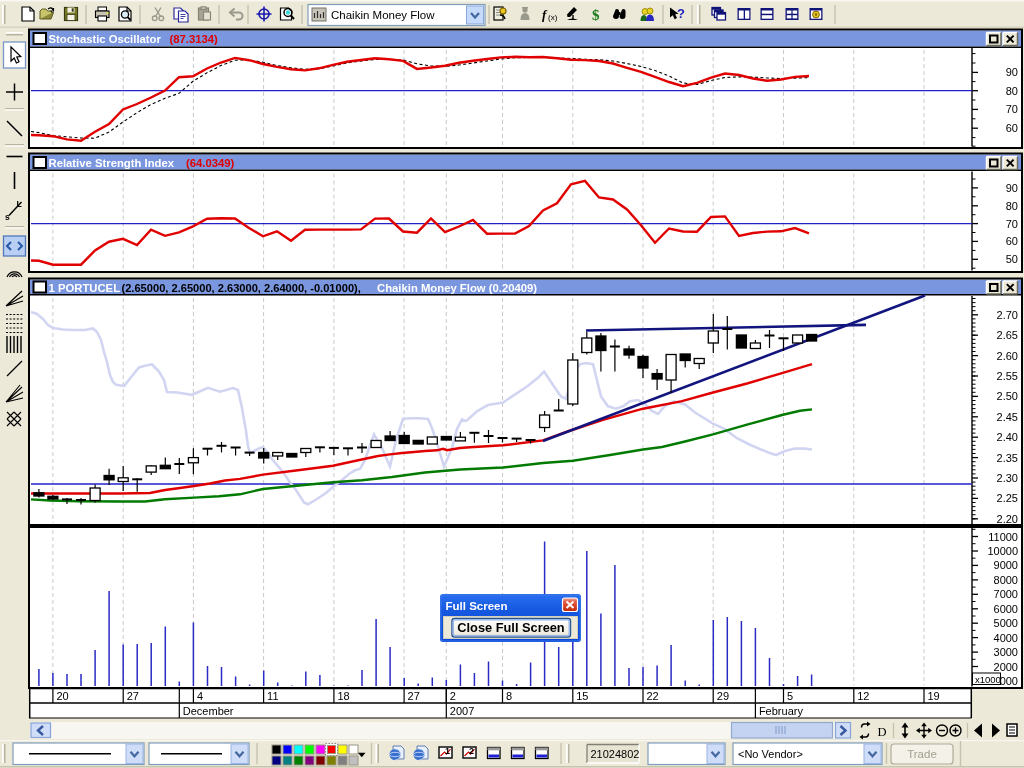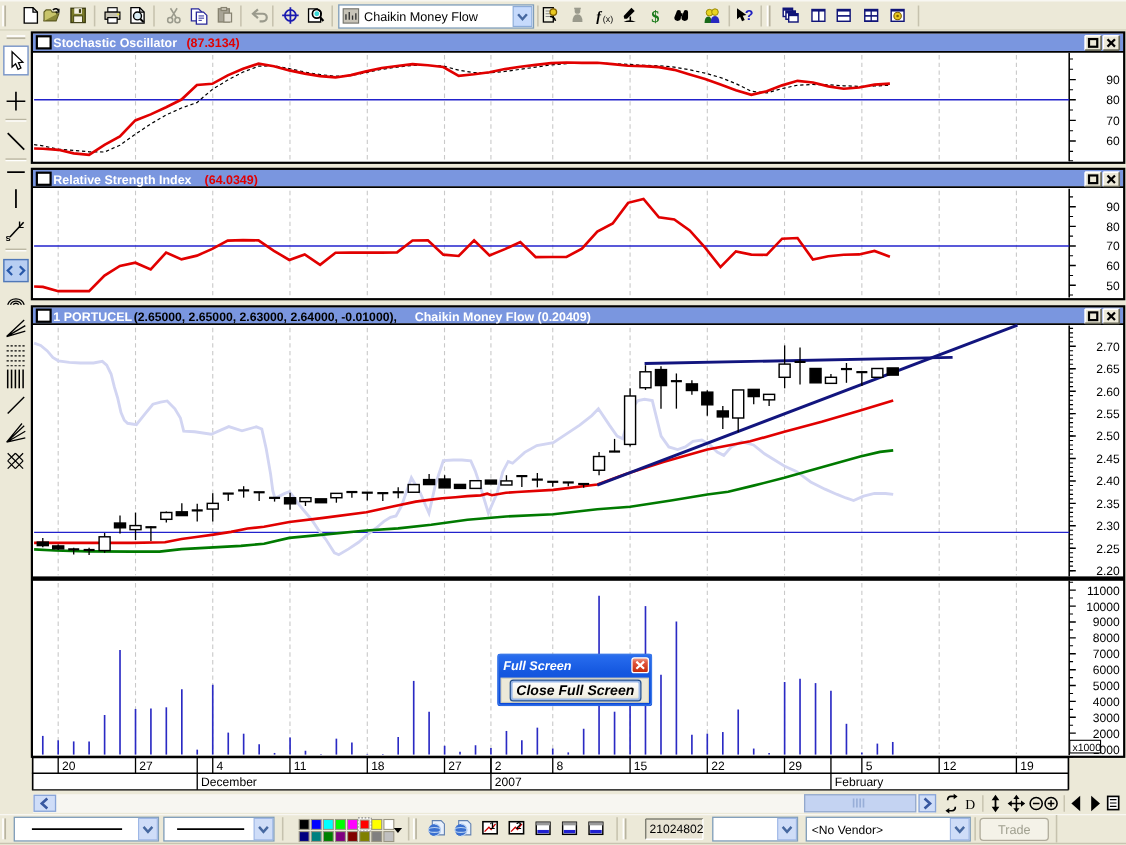--- a/index.html
+++ b/index.html
@@ -719,21 +719,21 @@
     <rect x="733.0" y="743.0" width="149.0" height="21.5" fill="#fff" stroke="#7f9db9" stroke-width="1.2"></rect>
     <rect x="864.0" y="744.0" width="17.0" height="19.5" fill="#cfddf8" stroke="#9ab4e4" stroke-width="1"></rect>
     <path d="M868.5 751.75 l4 4.5 l4-4.5" fill="none" stroke="#4668a0" stroke-width="2.2"></path>
     <text x="738.0" y="758.0" font-family="Liberation Sans, sans-serif" font-size="11" fill="#000" text-anchor="start">&lt;No Vendor&gt;</text>
     <line x1="886.5" y1="743.0" x2="886.5" y2="764.0" stroke="#c6c2ae" stroke-width="1.4"></line>
     <rect x="891" y="744" width="62" height="20" rx="3" fill="#f4f2e8" stroke="#b0ac9c" stroke-width="1.2"></rect>
     <text x="922.0" y="758.0" font-family="Liberation Sans, sans-serif" font-size="11.5" fill="#a0a090" text-anchor="middle">Trade</text>
     <line x1="960.5" y1="741.0" x2="960.5" y2="766.0" stroke="#c6c2ae" stroke-width="1.4"></line>
 </svg>
 
-<div style="position:absolute;left:452px;top:594px;width:122px;height:48px;font-style:italic;">
+<div style="position:absolute;left:440px;top:594px;width:122px;height:48px;">
 <svg width="141" height="48" viewBox="0 0 141 48">
 <defs>
 <linearGradient id="dgt" x1="0" y1="0" x2="0" y2="1">
 <stop offset="0" stop-color="#2a6ff0"></stop>
           <stop offset="0.35" stop-color="#1558e0"></stop>
           <stop offset="1" stop-color="#0846d8"></stop>
 </linearGradient>
 <linearGradient id="dgx" x1="0" y1="0" x2="0" y2="1">
 <stop offset="0" stop-color="#f0a894"></stop>
           <stop offset="0.3" stop-color="#e25840"></stop>

